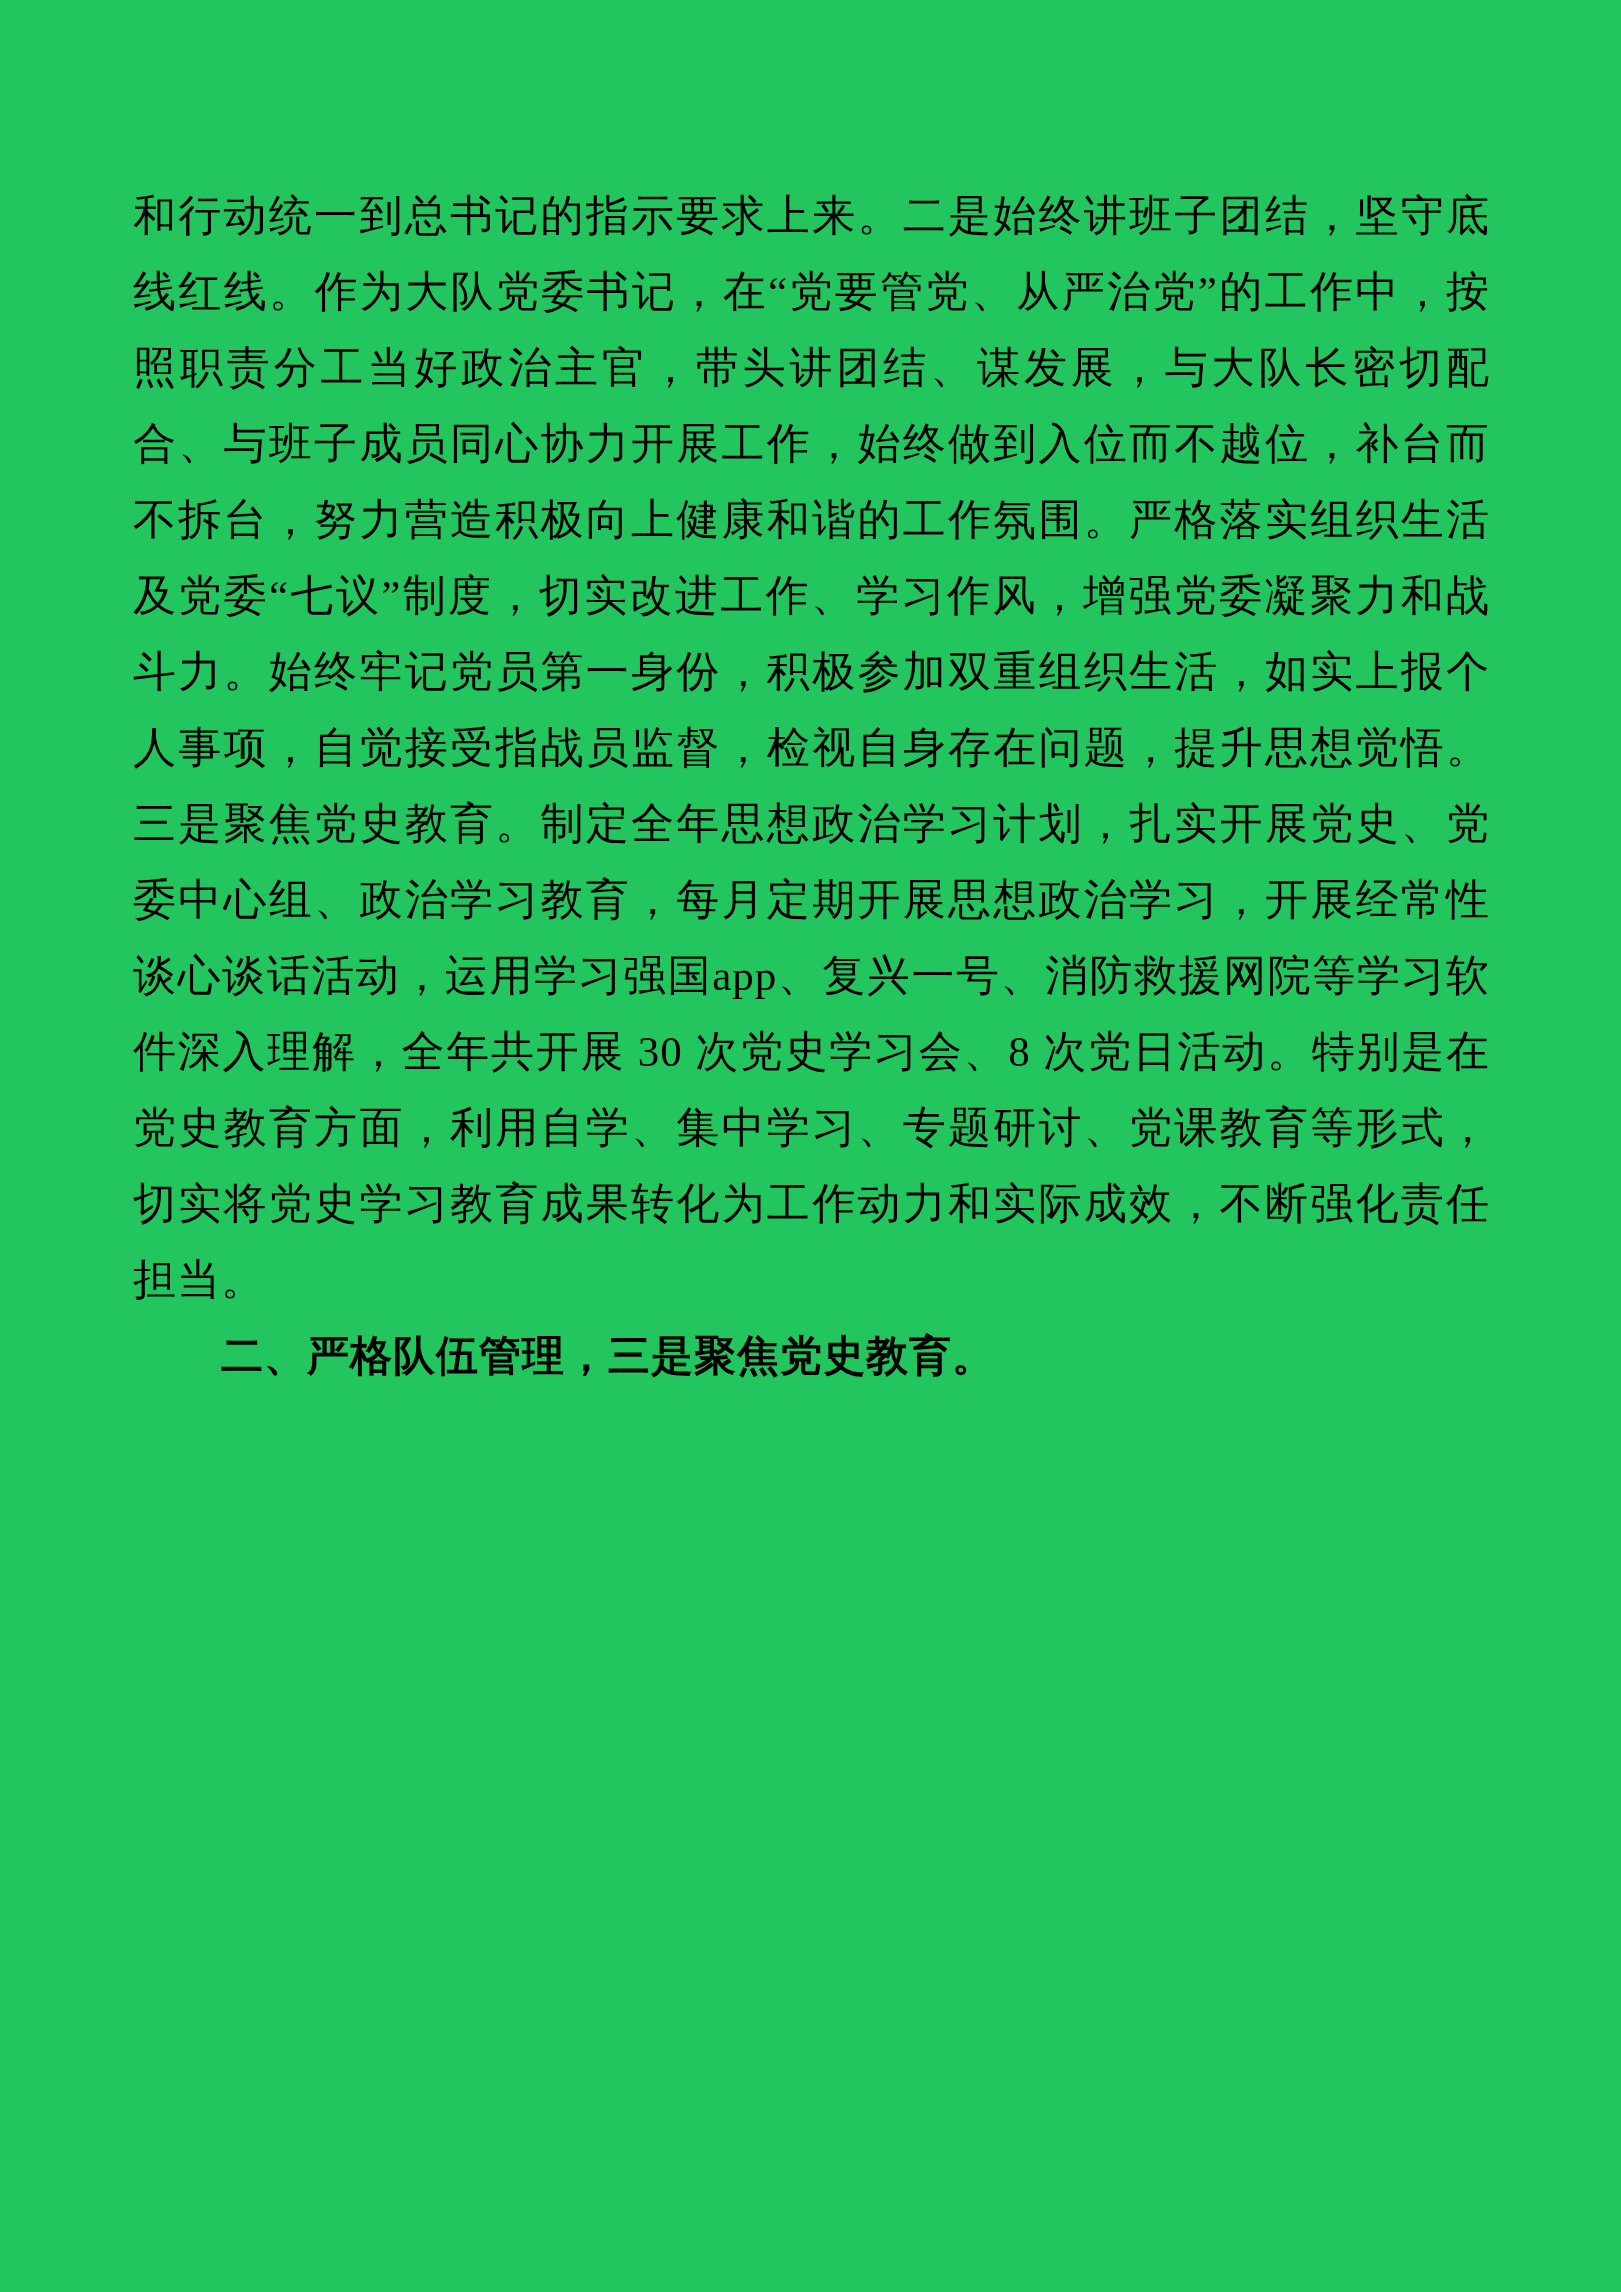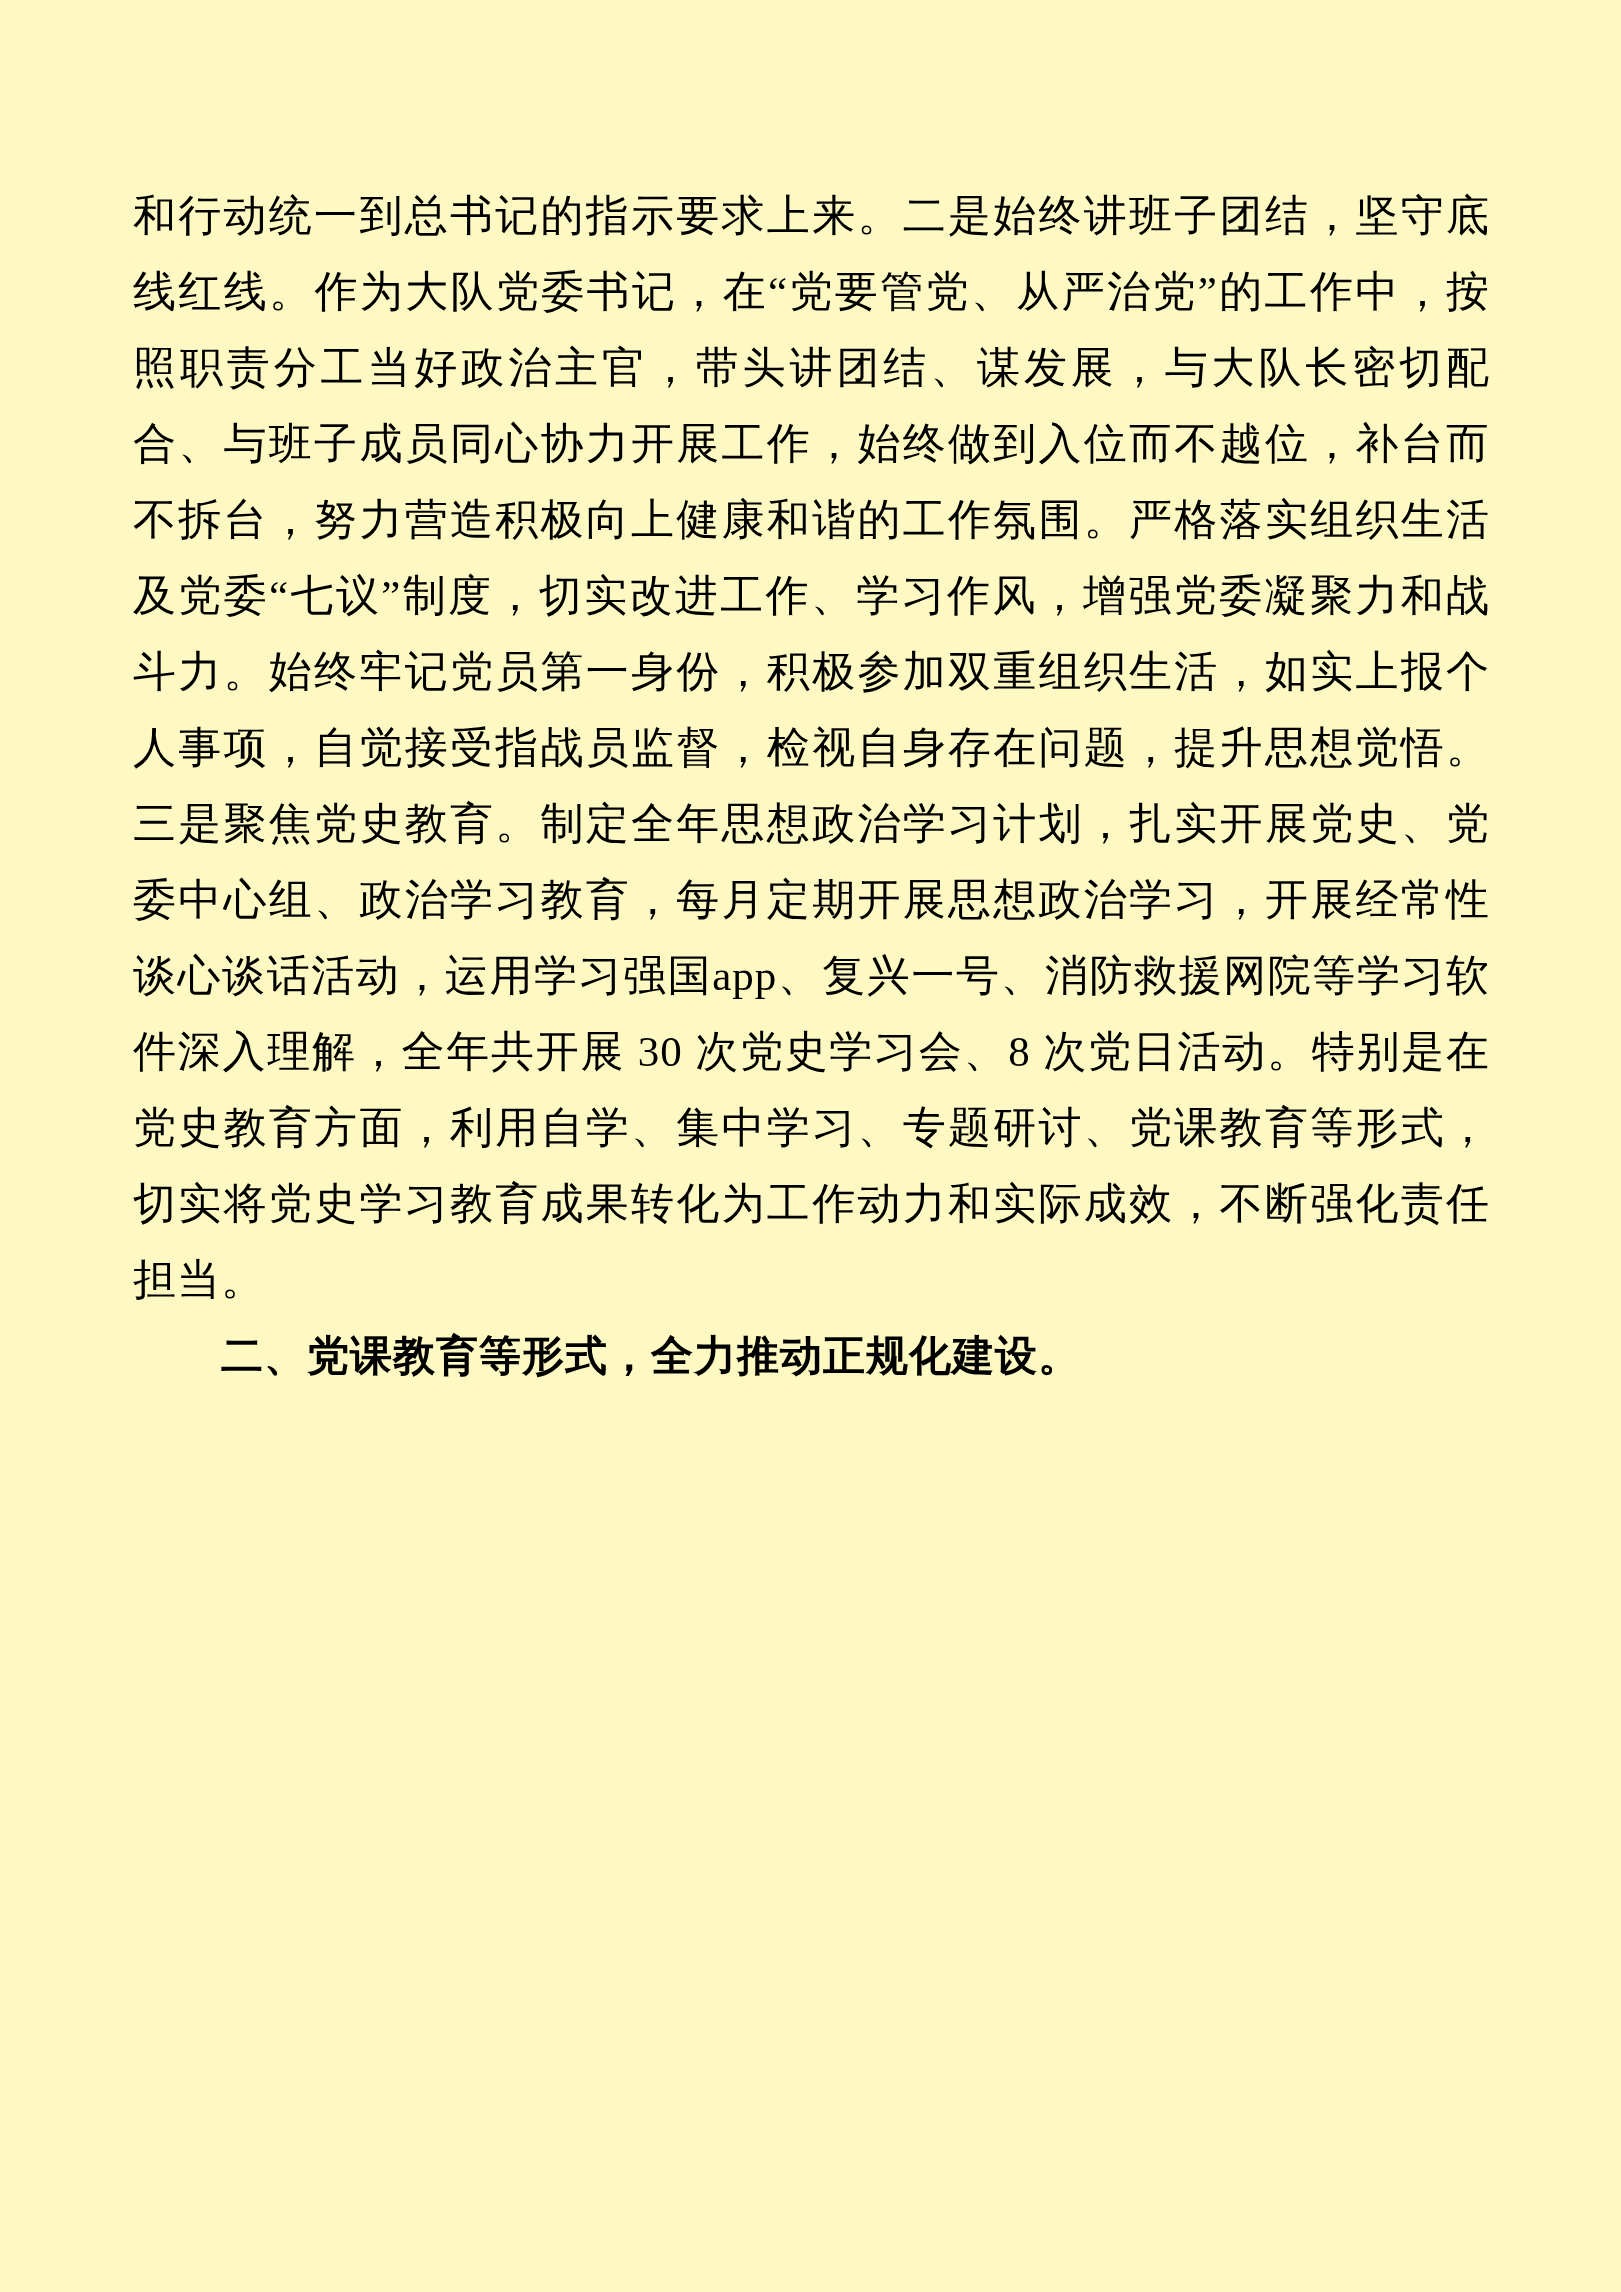--- a/index.html
+++ b/index.html
@@ -7,21 +7,21 @@
     padding: 0;
     background: #ffffff;
   }
   .page {
     position: relative;
     width: 1621px;
     height: 2293px;
     box-sizing: border-box;
     margin: 0 auto;
     padding: 178px 131px 0 133px;
-    background: #fef9c3;
+    background: #22c55e;
     color: #000000;
     overflow: hidden;
   }
   .body-text {
     font-family: "Liberation Serif", "DejaVu Serif", serif;
     font-size: 43px;
     line-height: 76px;
     text-align: justify;
     text-justify: inter-ideograph;
     letter-spacing: 1px;
@@ -38,15 +38,15 @@
     text-indent: 88px;
     letter-spacing: 1px;
     margin: 0;
   }
 </style>
 </head>
 <body>
 
 <div class="page">
   <p class="body-text">和行动统一到总书记的指示要求上来。二是始终讲班子团结，坚守底线红线。作为大队党委书记，在“党要管党、从严治党”的工作中，按照职责分工当好政治主官，带头讲团结、谋发展，与大队长密切配合、与班子成员同心协力开展工作，始终做到入位而不越位，补台而不拆台，努力营造积极向上健康和谐的工作氛围。严格落实组织生活及党委“七议”制度，切实改进工作、学习作风，增强党委凝聚力和战斗力。始终牢记党员第一身份，积极参加双重组织生活，如实上报个人事项，自觉接受指战员监督，检视自身存在问题，提升思想觉悟。三是聚焦党史教育。制定全年思想政治学习计划，扎实开展党史、党委中心组、政治学习教育，每月定期开展思想政治学习，开展经常性谈心谈话活动，运用学习强国app、复兴一号、消防救援网院等学习软件深入理解，全年共开展 30 次党史学习会、8 次党日活动。特别是在党史教育方面，利用自学、集中学习、专题研讨、党课教育等形式，切实将党史学习教育成果转化为工作动力和实际成效，不断强化责任担当。</p>
-  <p class="section-heading">二、党课教育等形式，全力推动正规化建设。</p>
+  <p class="section-heading">二、严格队伍管理，三是聚焦党史教育。</p>
 </div>
 
 
 </body></html>

